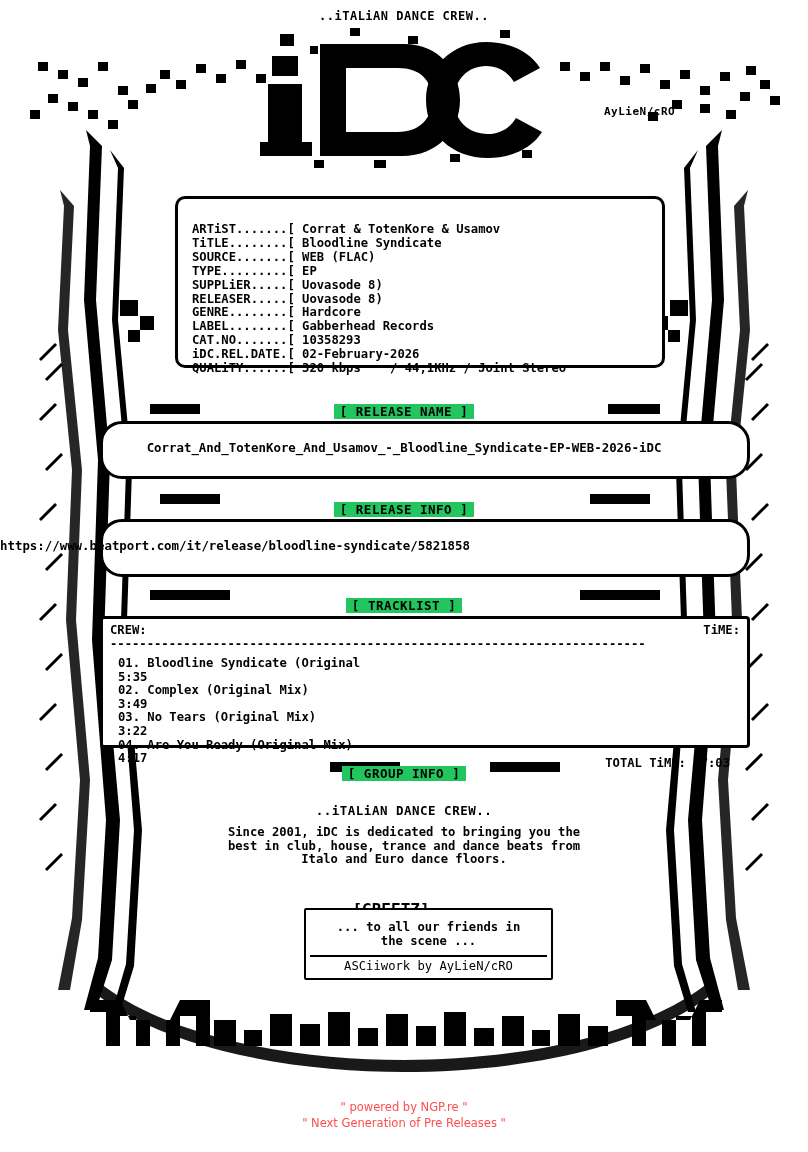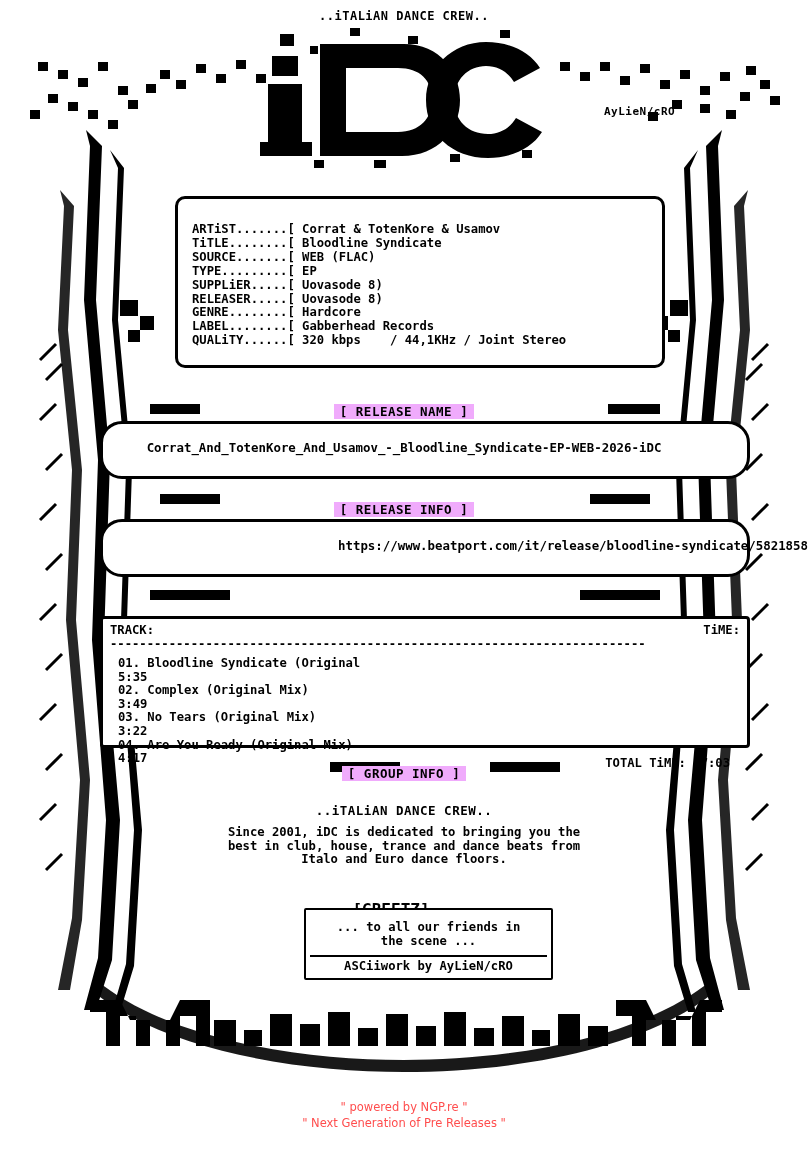--- a/index.html
+++ b/index.html
@@ -93,21 +93,21 @@
     position: absolute;
     width: 808px;
     left: 0;
     text-align: center;
     font-size: 12.5px;
     font-weight: bold;
     letter-spacing: 0.5px;
     background: transparent;
   }
   .section-title span {
-    background: #f0abfc;
+    background: #22c55e;
     padding: 0 6px;
   }
 
   .relname-panel {
     top: 421px;
     left: 100px;
     width: 650px;
     height: 58px;
     border-radius: 22px;
   }
@@ -127,21 +127,21 @@
     left: 100px;
     width: 650px;
     height: 58px;
     border-radius: 22px;
   }
   .relinfo-text {
     position: absolute;
     top: 538px;
     left: 0;
     width: 808px;
-    text-align: right;
+    text-align: left;
     font-size: 12.4px;
     font-weight: bold;
   }
 
   .track-panel {
     top: 616px;
     left: 100px;
     width: 650px;
     height: 132px;
     border-radius: 4px;
@@ -250,21 +250,21 @@
     width: 237px;
     border-top: 2px solid #000;
   }
   .greetz-credit {
     position: absolute;
     top: 959px;
     left: 304px;
     width: 249px;
     text-align: center;
     font-size: 12.2px;
-    font-weight: bold;
+    font-weight: normal;
   }
 
   .footer {
     position: absolute;
     left: 0;
     width: 808px;
     text-align: center;
     color: #ff4d4d;
     font-size: 11.5px;
     font-family: "DejaVu Sans", sans-serif;
@@ -425,38 +425,43 @@
 
   <div class="panel info-panel">
     <div class="info-line">ARTiST.......[ Corrat &amp; TotenKore &amp; Usamov</div>
     <div class="info-line">TiTLE........[ Bloodline Syndicate</div>
     <div class="info-line">SOURCE.......[ WEB (FLAC)</div>
     <div class="info-line">TYPE.........[ EP</div>
     <div class="info-line">SUPPLiER.....[ Uovasode 8)</div>
     <div class="info-line">RELEASER.....[ Uovasode 8)</div>
     <div class="info-line">GENRE........[ Hardcore</div>
     <div class="info-line">LABEL........[ Gabberhead Records</div>
+    <div class="info-line">CAT.NO.......[ 10358293</div>
+    <div class="info-line">iDC.REL.DATE.[ 02-February-2026</div>
     <div class="info-line">QUALiTY......[ 320 kbps    / 44,1KHz / Joint Stereo</div>
   </div>
 
   <div class="section-title" style="top:404px;">
     <span>[ RELEASE NAME ]</span>
   </div>
   <div class="panel relname-panel"></div>
   <div class="relname-text">Corrat_And_TotenKore_And_Usamov_-_Bloodline_Syndicate-EP-WEB-2026-iDC</div>
 
   <div class="section-title" style="top:502px;">
     <span>[ RELEASE INFO ]</span>
   </div>
   <div class="panel relinfo-panel"></div>
   <div class="relinfo-text">https://www.beatport.com/it/release/bloodline-syndicate/5821858</div>
 
+  <div class="section-title" style="top:598px;">
+    <span>[ TRACKLIST ]</span>
+  </div>
   <div class="panel track-panel"></div>
   <div class="track-head">
-    <span>TRACK:</span>
+    <span>CREW:</span>
     <span>TiME:</span>
   </div>
   <div class="track-dashes">-------------------------------------------------------------------------</div>
   <div class="track-list">
     <div class="track-row">
       <span><span>01.</span> <span>Bloodline Syndicate (Original</span></span>
       <span>5:35</span>
     </div>
     <div class="track-row">
       <span><span>02.</span> <span>Complex (Original Mix)</span></span>

